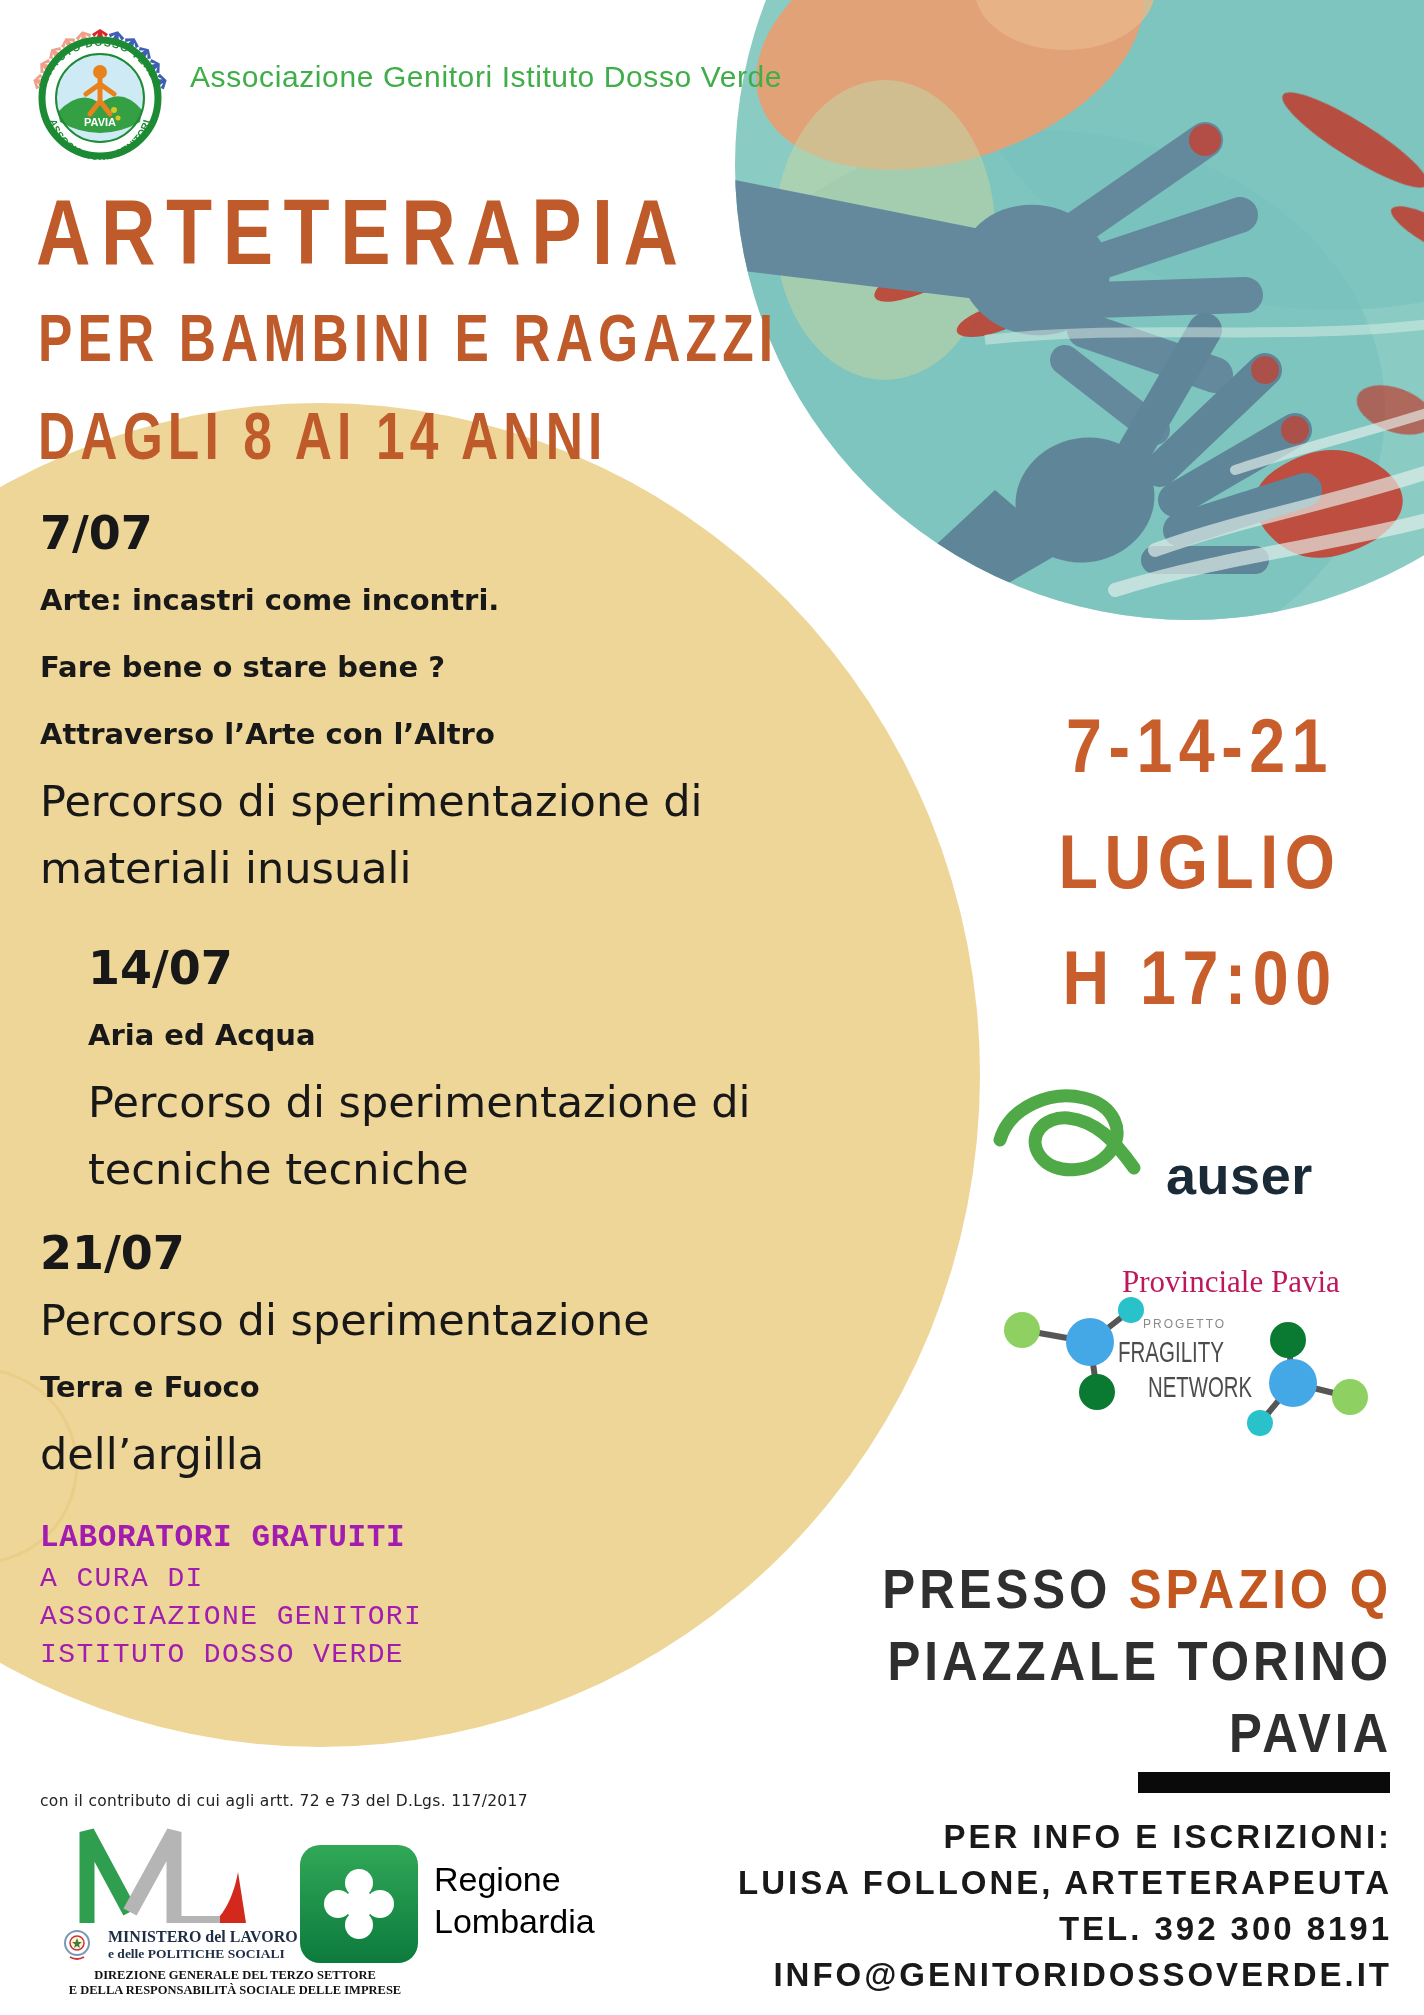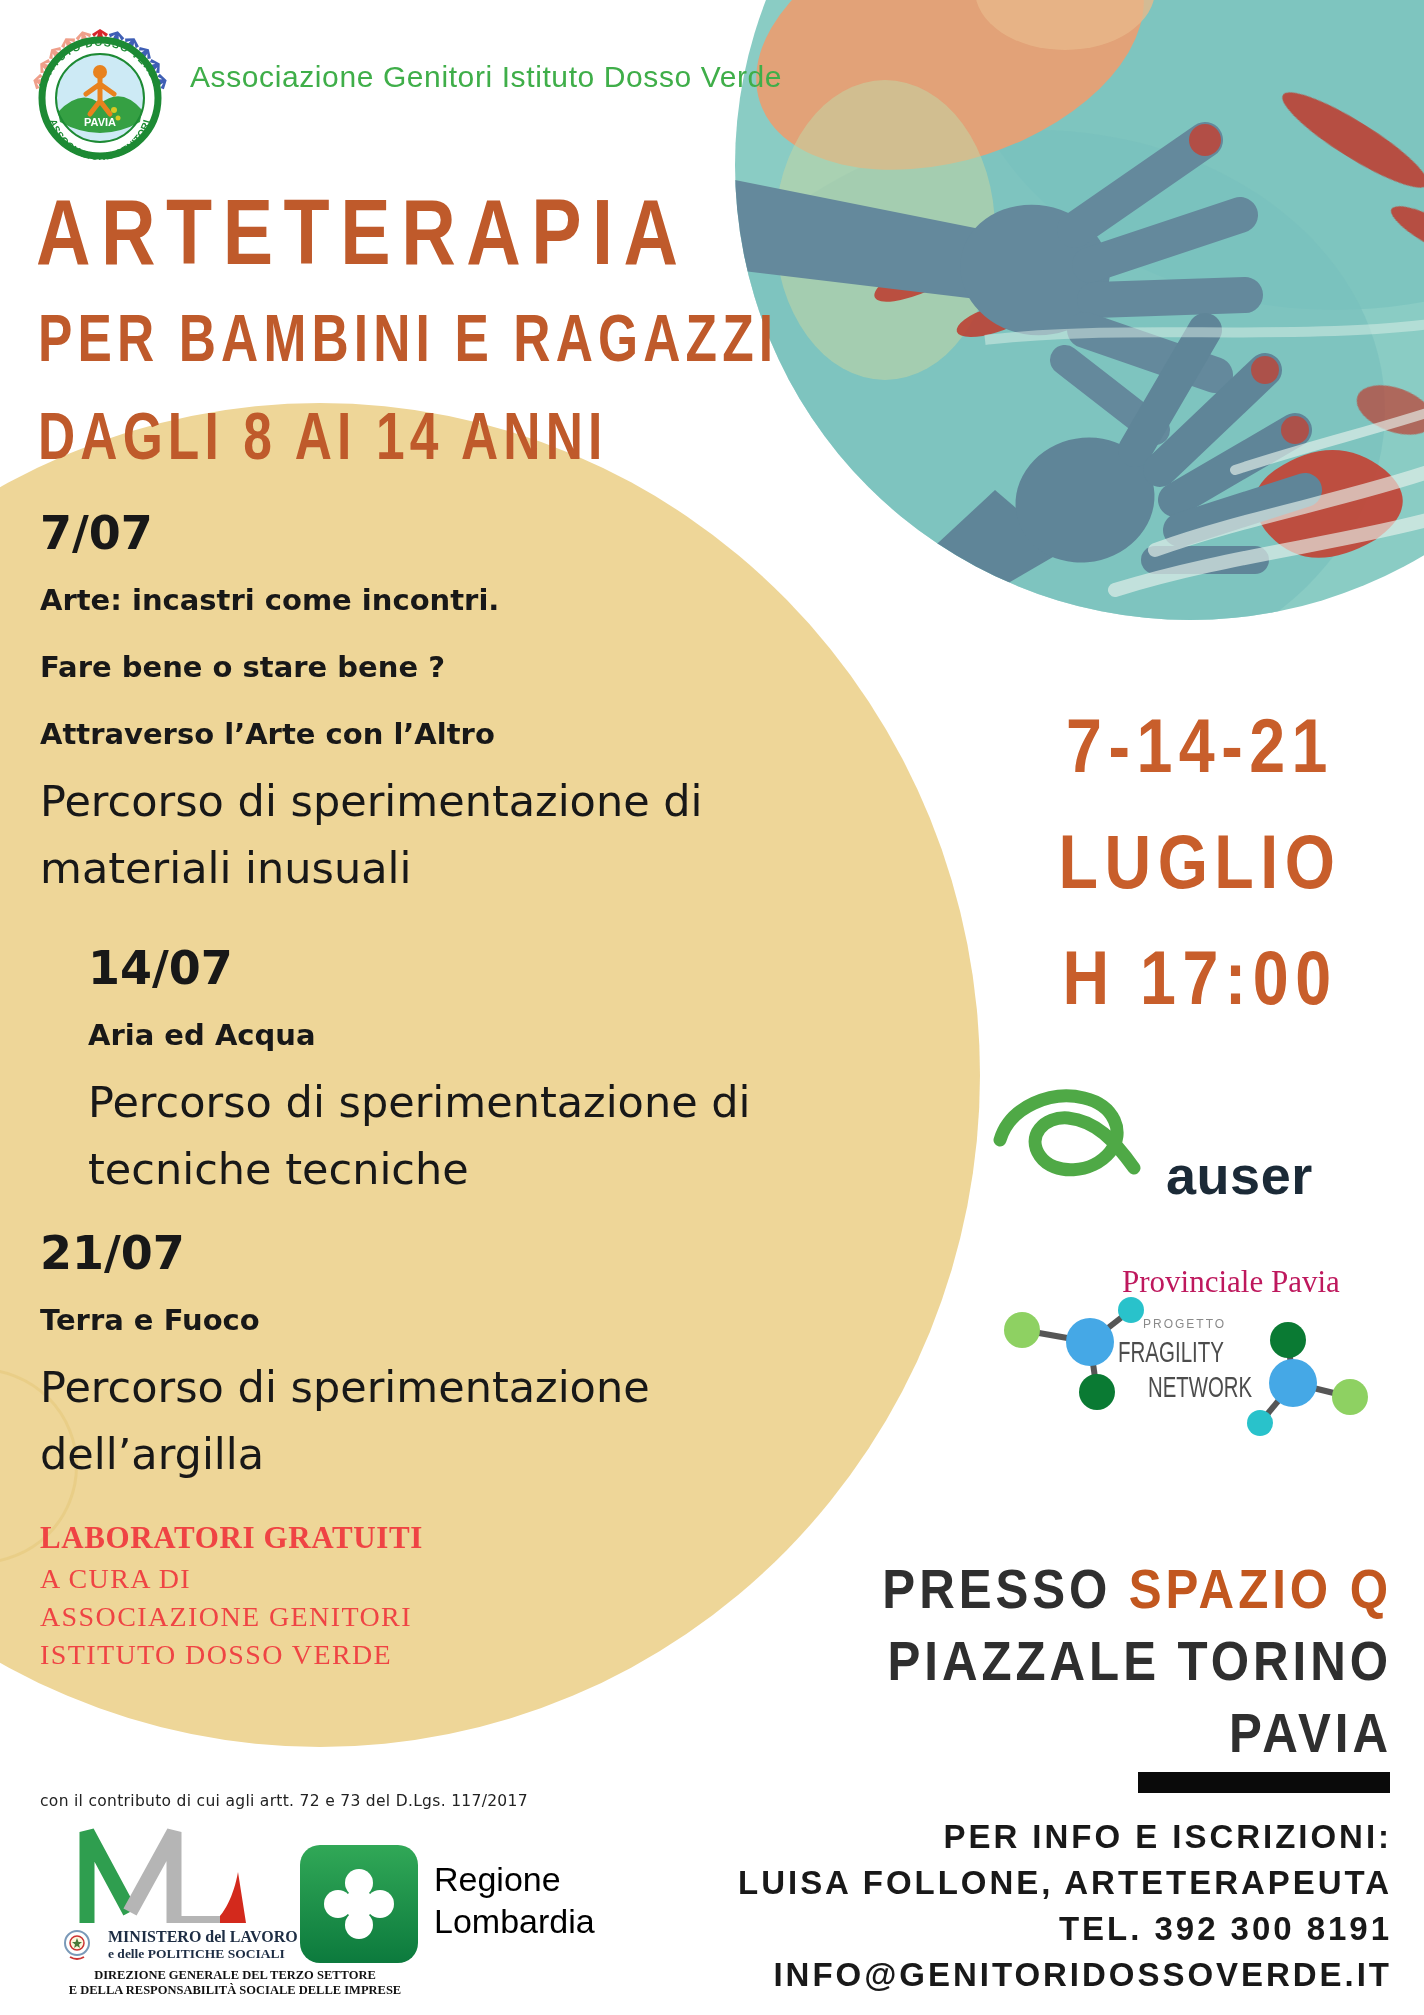--- a/index.html
+++ b/index.html
@@ -20,21 +20,21 @@
   .title{color:#bf5a2b;font-weight:800;white-space:nowrap;z-index:3;}
   .t1{left:36px;top:180px;font-size:92px;letter-spacing:.14em;transform:scaleX(.82);transform-origin:left top;}
   .t2{left:38px;top:300px;font-size:66px;letter-spacing:.10em;transform:scaleX(.78);transform-origin:left top;}
   .t3{left:38px;top:398px;font-size:66px;letter-spacing:.10em;transform:scaleX(.78);transform-origin:left top;}
   
   .sched{left:40px;width:760px;z-index:3;font-family:"DejaVu Sans",sans-serif;color:#181818;}
   .s-line{height:67px;line-height:67px;white-space:nowrap;font-size:43px;}
   .s-date{font-size:46px;font-weight:700;}
   .s-bold{font-weight:700;font-size:29px;}
   .b1{top:500px;} .b2{top:935px;margin-left:48px;} .b3{top:1220px;}
-  .labs{left:40px;top:1516px;z-index:3;font-family:Liberation Serif, serif;color:#ef4444;}
+  .labs{left:40px;top:1516px;z-index:3;font-family:Liberation Mono, monospace;color:#a21caf;}
   .labs-head{font-size:31px;font-weight:700;letter-spacing:.02em;height:44px;line-height:44px;}
   .labs-line{font-size:28px;height:38px;line-height:38px;letter-spacing:.05em;}
   
   .dates{left:980px;width:440px;text-align:center;color:#c85e2b;font-weight:800;z-index:3;
          font-size:76px;letter-spacing:.10em;white-space:nowrap;transform:scaleX(.85);transform-origin:center top;}
   .d1{top:702px;} .d2{top:818px;} .d3{top:934px;}
   .auser-swirl{left:992px;top:1088px;z-index:3;}
   .auser-word{left:1122px;top:1144px;font-size:54px;font-weight:800;color:#1b2a37;letter-spacing:.01em;z-index:3;margin-left:44px;}
   .auser-sub{left:1122px;top:1264px;font-family:"Liberation Serif",serif;font-size:31px;color:#be185d;z-index:3;}
   .fragility-svg{left:990px;top:1290px;z-index:3;}
@@ -176,22 +176,22 @@
 
   <div class="abs sched b2">
     <div class="s-line s-date">14/07</div>
     <div class="s-line s-bold">Aria ed Acqua</div>
     <div class="s-line">Percorso di sperimentazione di</div>
     <div class="s-line">tecniche tecniche</div>
   </div>
 
   <div class="abs sched b3">
     <div class="s-line s-date">21/07</div>
+    <div class="s-line">Percorso di sperimentazione</div>
     <div class="s-line s-bold">Terra e Fuoco</div>
-    <div class="s-line">Percorso di sperimentazione</div>
     <div class="s-line">dell’argilla</div>
   </div>
 
   <div class="abs labs">
     <div class="labs-head">LABORATORI GRATUITI</div>
     <div class="labs-line">A CURA DI</div>
     <div class="labs-line">ASSOCIAZIONE GENITORI</div>
     <div class="labs-line">ISTITUTO DOSSO VERDE</div>
   </div>
 

